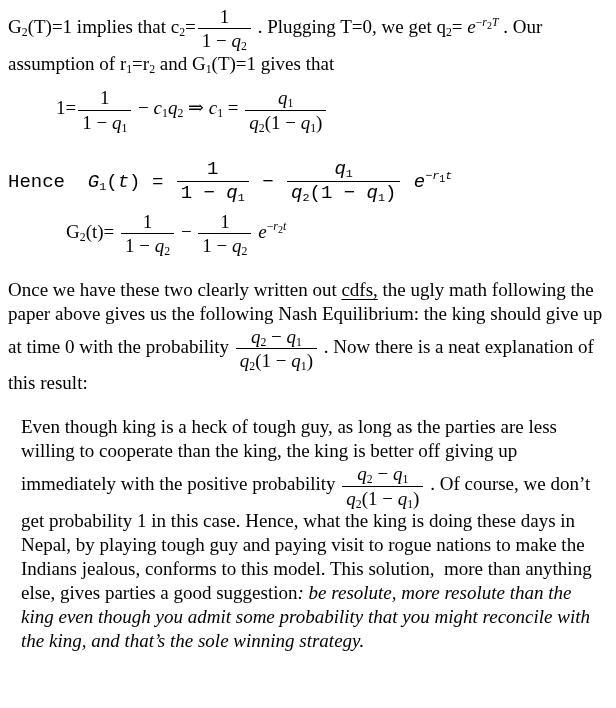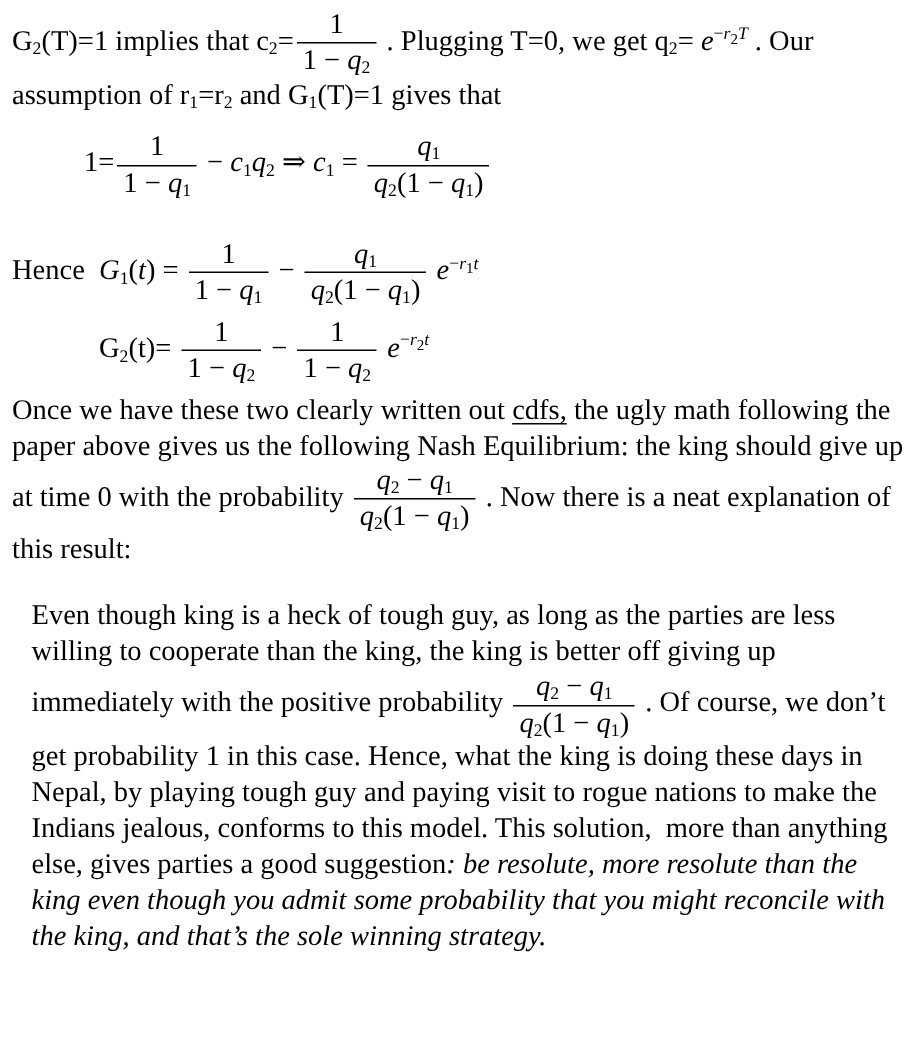--- a/index.html
+++ b/index.html
@@ -21,22 +21,22 @@
     box-sizing: border-box;
     width: 616px;
     height: 708px;
   }
   .para, .eq {
     display: block;
     white-space: pre-wrap;
   }
   .para-1 { margin: 2px 0 12px 0; font-family: Liberation Serif, serif; }
   .eq-1   { margin: 4px 0 26px 48px; }
-  .eq-2   { margin: 0 0 6px 0; }
-  .eq-3   { margin: 0 0 6px 58px; }
+  .eq-2   { margin: 0 0 6px 0; font-family: Liberation Mono, monospace; }
+  .eq-3   { margin: 0 0 22px 58px; }
   .para-2 { margin: 0 0 20px 0; }
   .para-3 { margin: 13px; }
 
   
   .i  { font-style: italic; }
   .sp {
     text-decoration-line: underline;
     text-decoration-style: wavy;
     text-decoration-color: #d40000;
     text-decoration-thickness: 1px;

